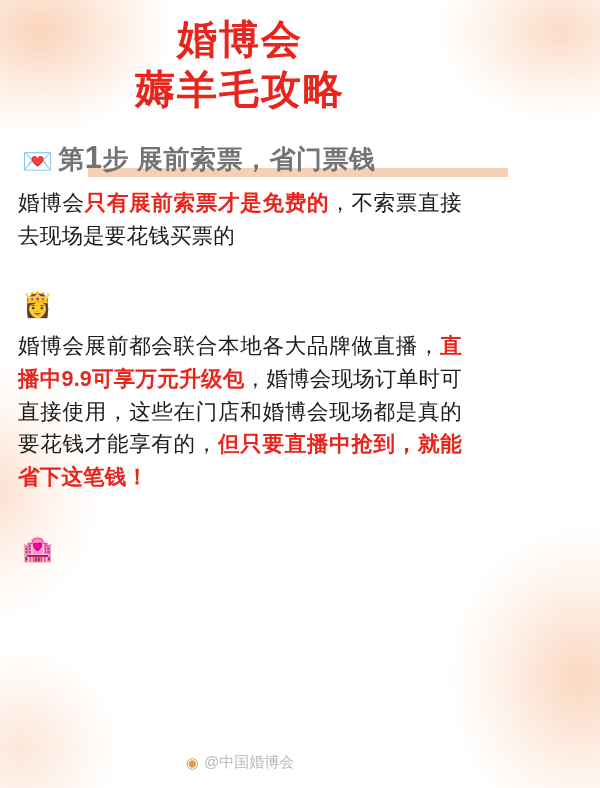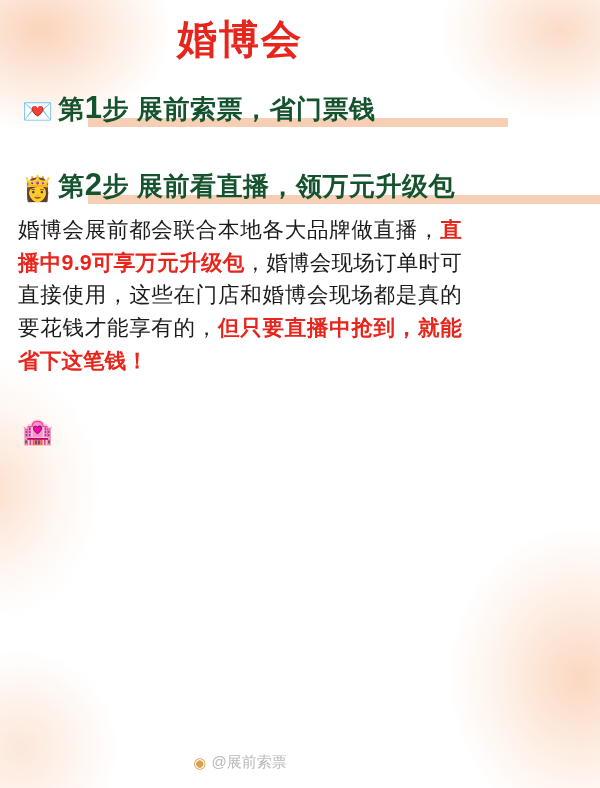--- a/index.html
+++ b/index.html
@@ -88,21 +88,21 @@
   }
   .head-icon {
     font-size: 25px;
     line-height: 1;
     margin-right: 5px;
     margin-bottom: 3px;
   }
   .head-text {
     font-size: 26px;
     font-weight: bold;
-    color: #14532d;
+    color: #737373;
     letter-spacing: 0.5px;
     position: relative;
     white-space: nowrap;
   }
   .head-text .num {
     font-size: 31px;
     font-weight: bold;
   }
   .head-text .sep {
     display: inline-block;
@@ -159,49 +159,49 @@
 <div class="corner-tl"></div>
 <div class="corner-tr"></div>
 <div class="corner-ml"></div>
 <div class="corner-bl"></div>
 <div class="corner-br"></div>
 
 <div class="page">
 
   <div class="title">
     <div class="title-line1">婚博会</div>
+    <div class="title-line2">薅羊毛攻略</div>
   </div>
 
   <div class="section sec1">
     <div class="section-head">
       <span class="head-icon">💌</span>
       <span class="head-text">
         <span class="underline" style="width: 420px;"></span>
         <span>第</span><span class="num">1</span><span>步</span><span class="sep"></span><span>展前索票，省门票钱</span>
       </span>
     </div>
+    <div class="body">
+      <span>婚博会</span><span class="hl">只有展前索票才是免费的</span><span>，不索票直接去现场是要花钱买票的</span>
+    </div>
   </div>
 
   <div class="section sec2">
     <div class="section-head">
       <span class="head-icon">👸</span>
-      <span class="head-text">
-        <span class="underline" style="width: 528px;"></span>
-        <span>第</span><span class="num">2</span><span>步</span><span class="sep"></span><span>展前看直播，领万元升级包</span>
-      </span>
     </div>
     <div class="body">
       <span>婚博会展前都会联合本地各大品牌做直播，</span><span class="hl">直播中9.9可享万元升级包</span><span>，婚博会现场订单时可直接使用，这些在门店和婚博会现场都是真的要花钱才能享有的，</span><span class="hl">但只要直播中抢到，就能省下这笔钱！</span>
     </div>
   </div>
 
   <div class="section sec3">
     <div class="section-head">
       <span class="head-icon">🏩</span>
     </div>
   </div>
 
   <div class="footer">
     <span class="weibo-icon">◉</span>
-    <span>@展前索票</span>
+    <span>@中国婚博会</span>
   </div>
 
 </div>
 
 </body></html>

